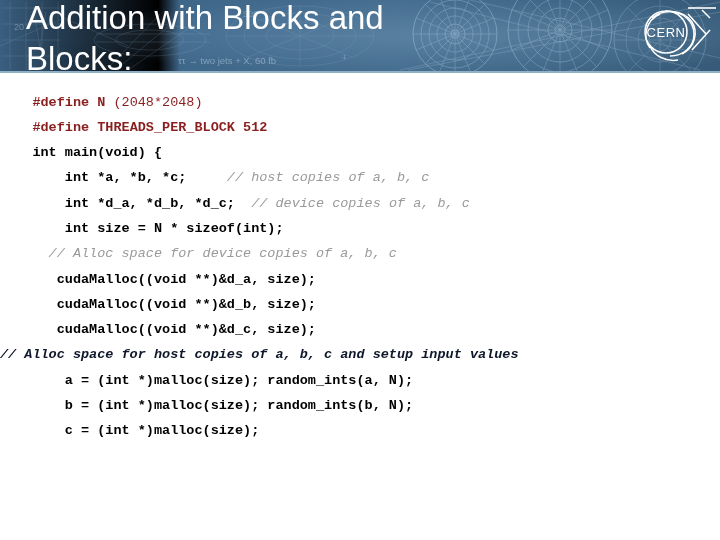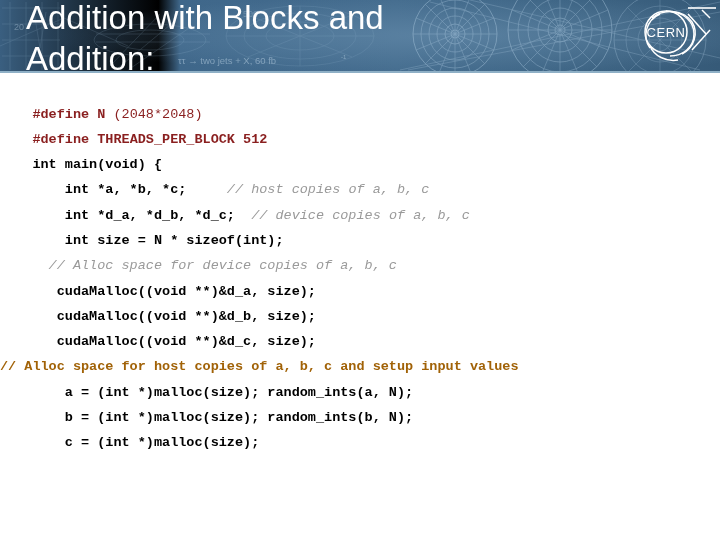--- a/index.html
+++ b/index.html
@@ -87,39 +87,39 @@
     left: 632px;
     top: 4px;
     width: 84px;
     height: 64px;
   }
 
   
   #code {
     position: absolute;
     left: 0;
-    top: 88px;
+    top: 76px;
     width: 720px;
     height: 360px;
     font-family: "Liberation Mono", "DejaVu Sans Mono", monospace;
     font-size: 13.5px;
     line-height: 25.3px;
     white-space: pre;
     color: #000000;
   }
   .cl {
     display: block;
     white-space: pre;
     height: 25.3px;
   }
   .kw      { color: #000000; font-weight: bold; }
   .red-b   { color: #8a1f1f; font-weight: bold; }
   .red     { color: #8a1f1f; font-weight: normal; }
   .cmt     { color: #9a9a9a; font-weight: normal; font-style: italic; }
-  .cmt-w   { color: #a16207; font-weight: bold; }
+  .cmt-w   { color: #0f172a; font-weight: bold; font-style: italic; }
 </style>
 </head>
 <body>
 
 <div id="slide">
 
   <div id="banner">
 
     <svg id="banner-art" viewBox="0 0 720 71" preserveAspectRatio="none">
       <defs>
@@ -222,21 +222,21 @@
         <text x="178" y="64" font-size="9.5">ττ → two jets + X, 60 fb</text>
         <text x="341" y="59" font-size="6">-1</text>
         <text x="330" y="22" font-size="8" opacity="0.75">0</text>
         <text x="305" y="22" font-size="8" opacity="0.75">—</text>
         <text x="243" y="17" font-size="9" opacity="0.6">500</text>
       </g>
     </svg>
 
     <div id="title-wrap">
       <div class="title-line">Addition with Blocks and</div>
-      <div class="title-line second">Addition:</div>
+      <div class="title-line second">Blocks:</div>
     </div>
 
     <svg id="cern-logo" viewBox="0 0 84 64">
       <g fill="none" stroke="#ffffff" stroke-width="1.5">
         <circle cx="34" cy="28" r="21"></circle>
         <path d="M34 7 C52 7 62 18 62 30 C62 44 50 52 38 52"></path>
         <path d="M20 14 C32 4 52 6 60 18 C67 29 62 44 50 50"></path>
         <path d="M18 44 C10 33 14 16 28 10"></path>
         <path d="M46 56 C34 58 22 52 18 42"></path>
         <path d="M56 10 L74 30 M70 6 L78 14"></path>

